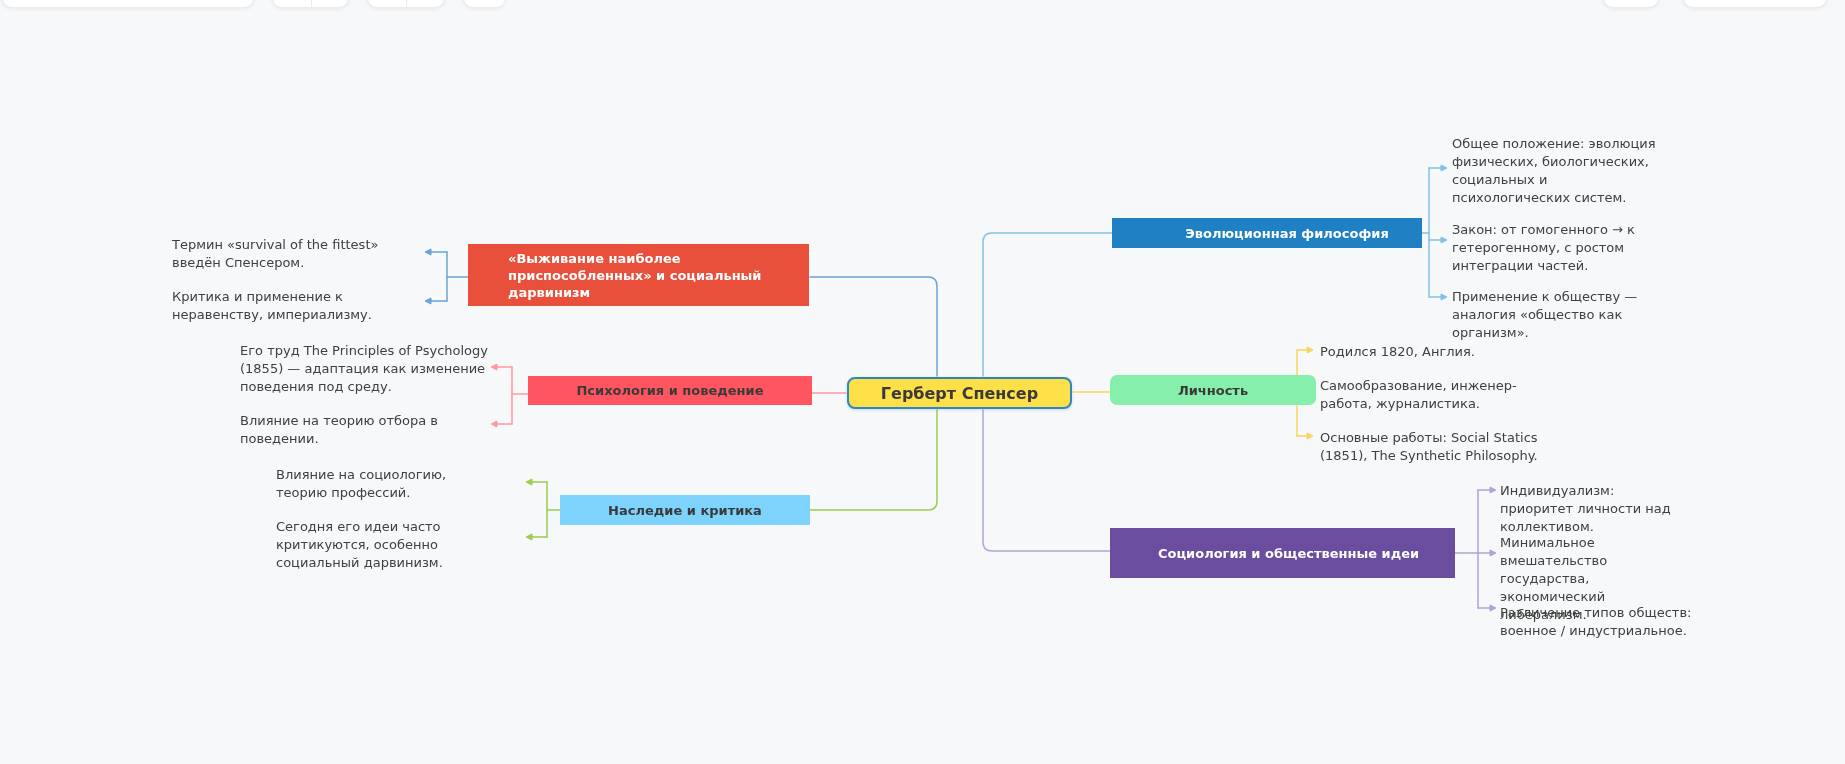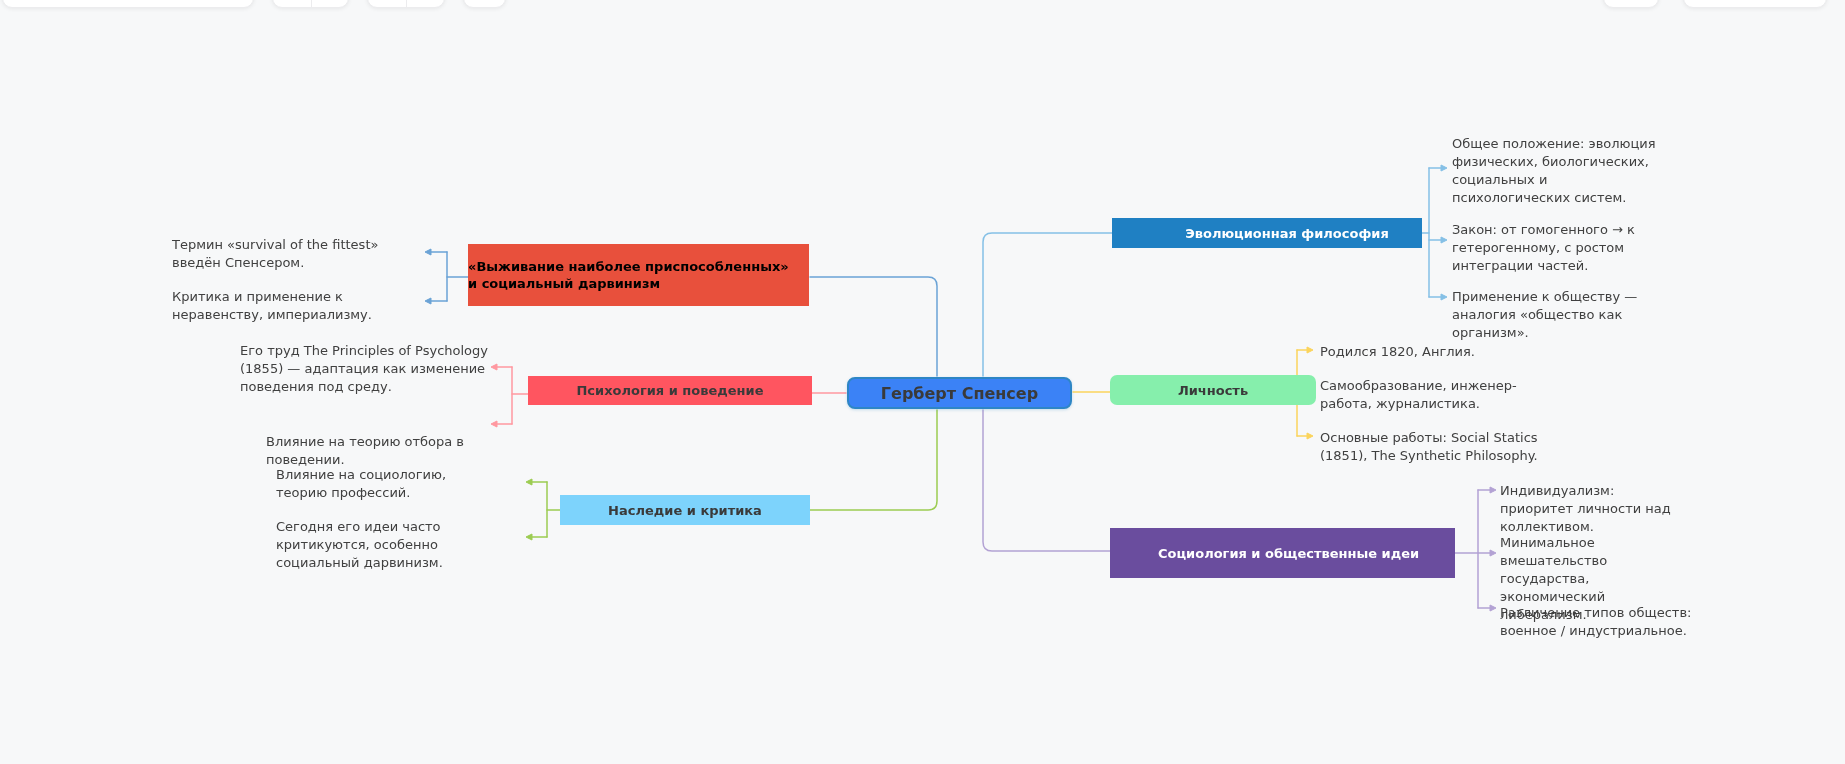--- a/index.html
+++ b/index.html
@@ -27,21 +27,21 @@
 
   
   .node{
     position:absolute;box-sizing:border-box;
     display:flex;align-items:center;justify-content:center;
     font-size:13px;font-weight:bold;line-height:17px;
   }
   .node.left-text{justify-content:flex-start;text-align:left;}
   .center-node{
     position:absolute;box-sizing:border-box;
-    background:#3b82f6;border:2px solid #2e86c5;border-radius:8px;
+    background:#fde047;border:2px solid #2e86c5;border-radius:8px;
     display:flex;align-items:center;justify-content:center;
     font-size:16px;font-weight:bold;color:#3a3a3a;
     box-shadow:0 1px 3px rgba(46,134,197,.25);
   }
 
   
   .note{
     position:absolute;font-size:13px;line-height:18px;color:#404040;
   }
 </style>
@@ -127,38 +127,38 @@
       <polygon points="1490,487 1490,493 1496,490"></polygon>
       <polygon points="1490,550 1490,556 1496,553"></polygon>
       <polygon points="1490,605 1490,611 1496,608"></polygon>
     </g>
   </svg>
 
   <div class="note" style="left:172px;top:236px;width:218px;">Термин «survival of the fittest» введён Спенсером.</div>
   <div class="note" style="left:172px;top:288px;width:218px;">Критика и применение к неравенству, империализму.</div>
 
   <div class="note" style="left:240px;top:342px;width:248px;">Его труд The Principles of Psychology (1855) — адаптация как изменение поведения под среду.</div>
-  <div class="note" style="left:240px;top:433px;width:205px;margin-left:26px;">Влияние на теорию отбора в поведении.</div>
+  <div class="note" style="left:240px;top:412px;width:205px;">Влияние на теорию отбора в поведении.</div>
 
   <div class="note" style="left:276px;top:466px;width:212px;">Влияние на социологию, теорию профессий.</div>
   <div class="note" style="left:276px;top:518px;width:228px;">Сегодня его идеи часто критикуются, особенно социальный дарвинизм.</div>
 
   <div class="note" style="left:1452px;top:135px;width:208px;">Общее положение: эволюция физических, биологических, социальных и психологических систем.</div>
   <div class="note" style="left:1452px;top:221px;width:245px;">Закон: от гомогенного → к гетерогенному, с ростом интеграции частей.</div>
   <div class="note" style="left:1452px;top:288px;width:232px;">Применение к обществу — аналогия «общество как организм».</div>
 
   <div class="note" style="left:1320px;top:343px;width:260px;">Родился 1820, Англия.</div>
   <div class="note" style="left:1320px;top:377px;width:230px;">Самообразование, инженер-работа, журналистика.</div>
   <div class="note" style="left:1320px;top:429px;width:222px;">Основные работы: Social Statics (1851), The Synthetic Philosophy.</div>
 
   <div class="note" style="left:1500px;top:482px;width:185px;">Индивидуализм: приоритет личности над коллективом.</div>
   <div class="note" style="left:1500px;top:534px;width:192px;">Минимальное вмешательство государства, экономический либерализм.</div>
   <div class="note" style="left:1500px;top:604px;width:226px;">Различение типов обществ: военное / индустриальное.</div>
 
-  <div class="node left-text" style="left: 468px; top: 244px; width: 341px; height: 62px; padding-right: 20px; background-color: rgb(232, 80, 60); color: #000000;">«Выживание наиболее приспособленных» и социальный дарвинизм</div>
+  <div class="node left-text" style="left: 468px; top: 244px; width: 341px; height: 62px; padding-left: 40px; padding-right: 20px; background-color: rgb(232, 80, 60); color: #ffffff;">«Выживание наиболее приспособленных» и социальный дарвинизм</div>
 
   <div class="node" style="left: 528px; top: 376px; width: 284px; height: 29px; background-color: rgb(255, 85, 96); color: rgb(58, 58, 58);">Психология и поведение</div>
 
   <div class="node" style="left: 560px; top: 495px; width: 250px; height: 30px; background-color: #7dd3fc; color: rgb(58, 58, 58);">Наследие и критика</div>
 
   <div class="node" style="left: 1112px; top: 218px; width: 310px; height: 30px; background-color: rgb(31, 128, 195); color: rgb(255, 255, 255); padding-left: 40px;">Эволюционная философия</div>
 
   <div class="node" style="left: 1110px; top: 375px; width: 206px; height: 30px; background-color: #86efac; color: rgb(58, 58, 58); border-radius: 7px;">Личность</div>
 
   <div class="node left-text" style="left: 1110px; top: 528px; width: 345px; height: 50px; padding-left: 48px; padding-right: 28px; background-color: rgb(106, 77, 158); color: rgb(255, 255, 255);">Социология и общественные идеи</div>

